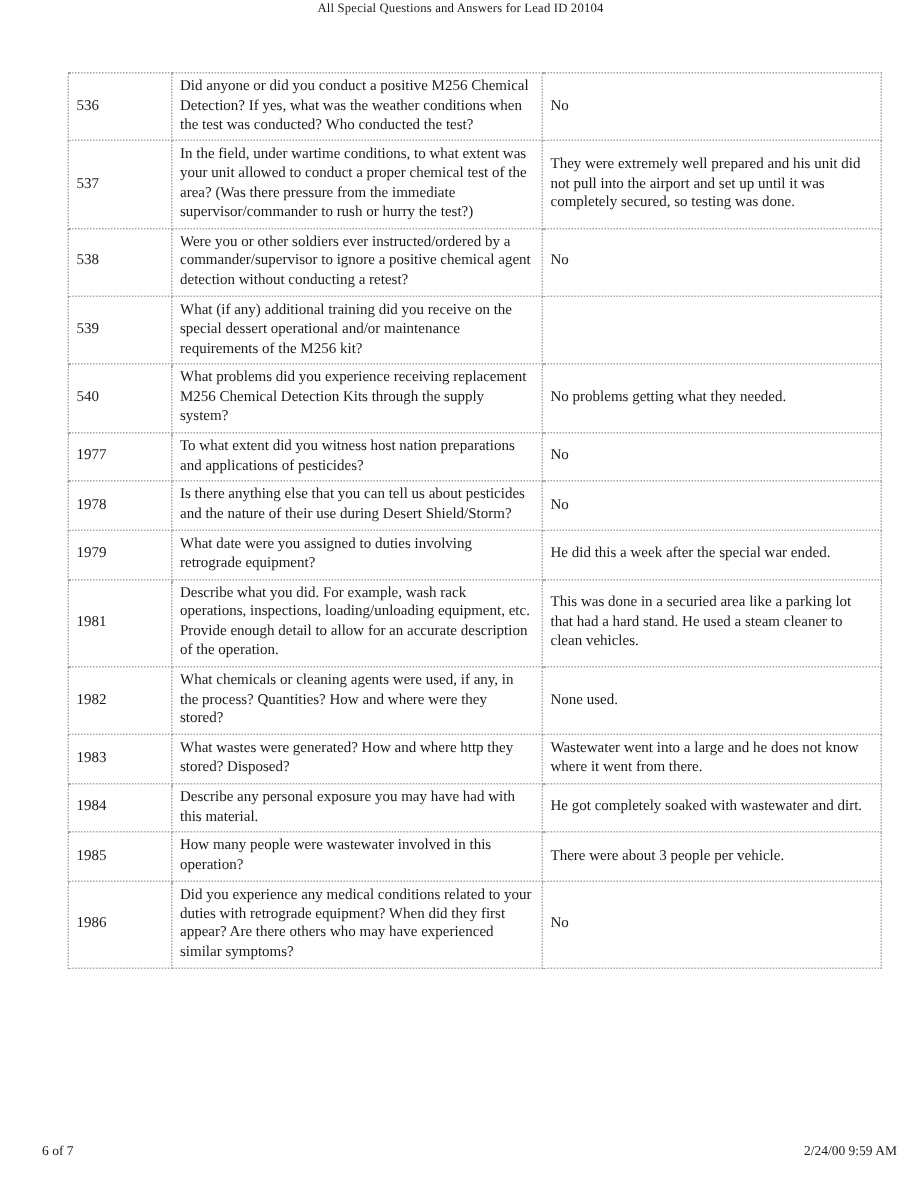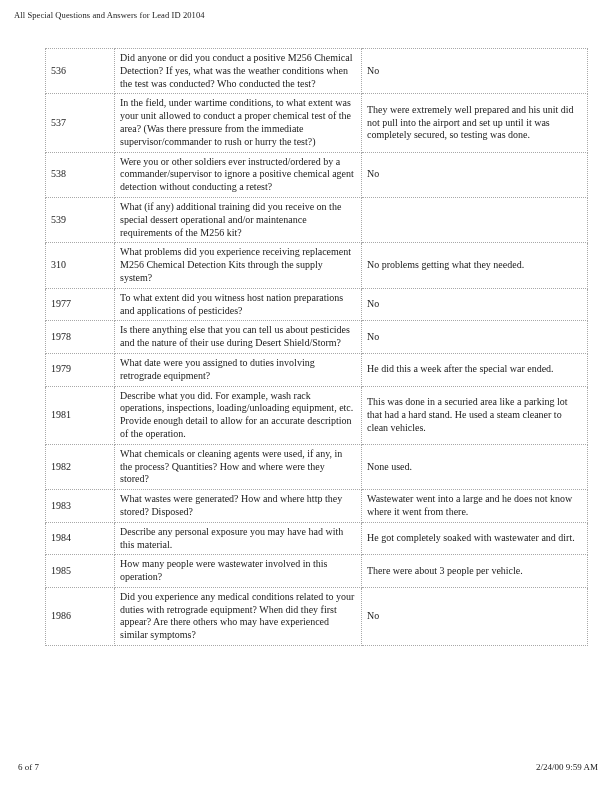--- a/index.html
+++ b/index.html
@@ -12,25 +12,25 @@
     width: 612px;
     height: 792px;
     background: #ffffff;
     font-family: "Liberation Serif", serif;
     color: #1a1a1a;
     overflow: hidden;
     box-sizing: border-box;
   }
   .header {
     position: absolute;
-    top: 10px;
+    top: 0;
     left: 14px;
     right: 12px;
     display: flex;
-    justify-content: space-between;
+    justify-content: center;
     font-size: 8.5px;
     letter-spacing: 0.1px;
   }
   .qa-table {
     position: absolute;
     top: 48px;
     left: 45px;
     width: 531px;
     border-collapse: collapse;
     table-layout: fixed;
@@ -49,21 +49,21 @@
   }
   .cell-question {
     width: 236px;
   }
   .cell-answer {
     width: 215px;
   }
   .footer {
     position: absolute;
     bottom: 20px;
-    left: 18px;
+    left: 28px;
     right: 14px;
     display: flex;
     justify-content: space-between;
     font-size: 9px;
     align-items: center;
   }
 </style>
 </head>
 <body>
 
@@ -89,21 +89,21 @@
           <td class="cell-id">538</td>
           <td class="cell-question">Were you or other soldiers ever instructed/ordered by a commander/supervisor to ignore a positive chemical agent detection without conducting a retest?</td>
           <td class="cell-answer">No</td>
         </tr>
         <tr>
           <td class="cell-id">539</td>
           <td class="cell-question">What (if any) additional training did you receive on the special dessert operational and/or maintenance requirements of the M256 kit?</td>
           <td class="cell-answer"></td>
         </tr>
         <tr>
-          <td class="cell-id">310</td>
+          <td class="cell-id">540</td>
           <td class="cell-question">What problems did you experience receiving replacement M256 Chemical Detection Kits through the supply system?</td>
           <td class="cell-answer">No problems getting what they needed.</td>
         </tr>
         <tr>
           <td class="cell-id">1977</td>
           <td class="cell-question">To what extent did you witness host nation preparations and applications of pesticides?</td>
           <td class="cell-answer">No</td>
         </tr>
         <tr>
           <td class="cell-id">1978</td>

